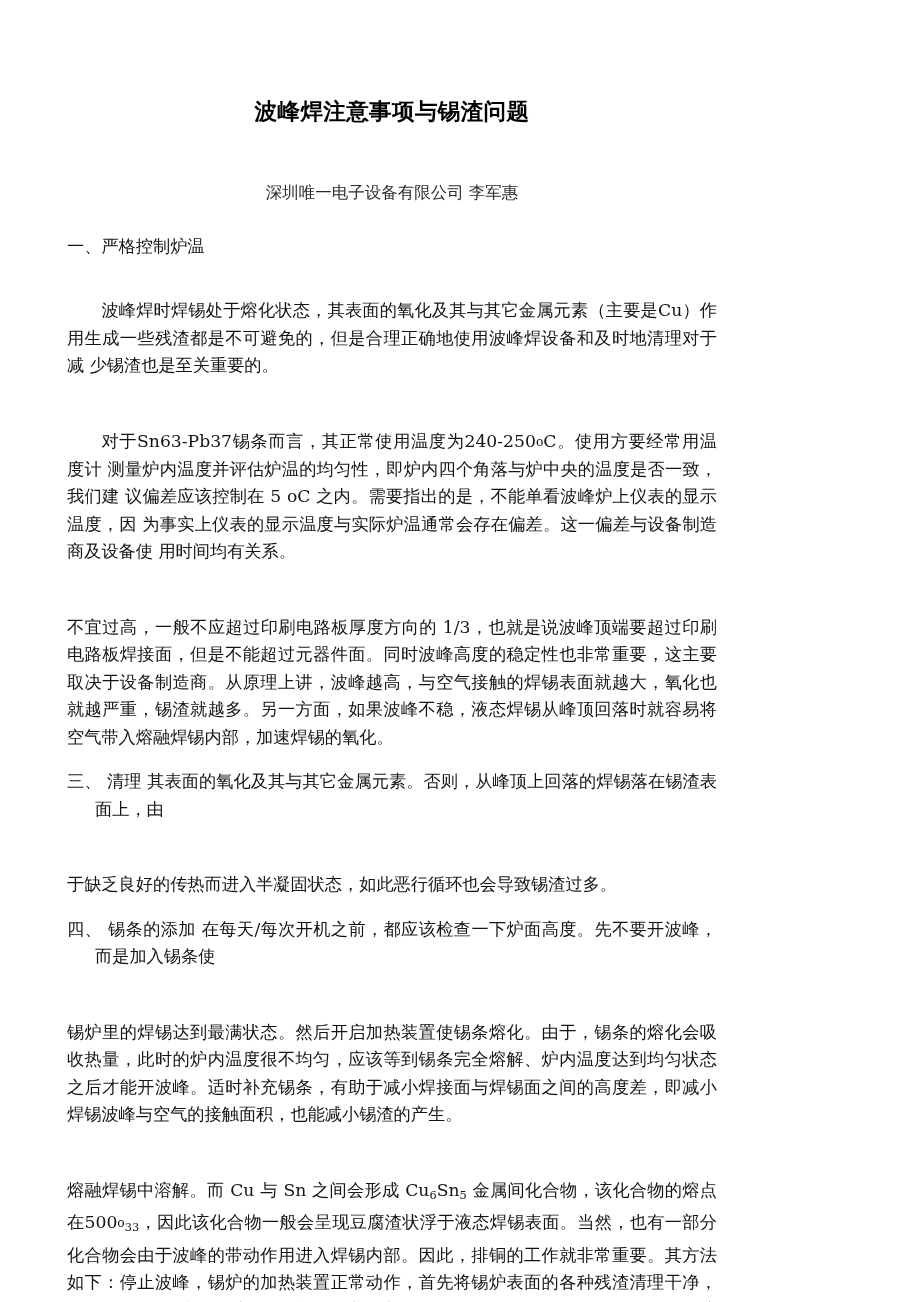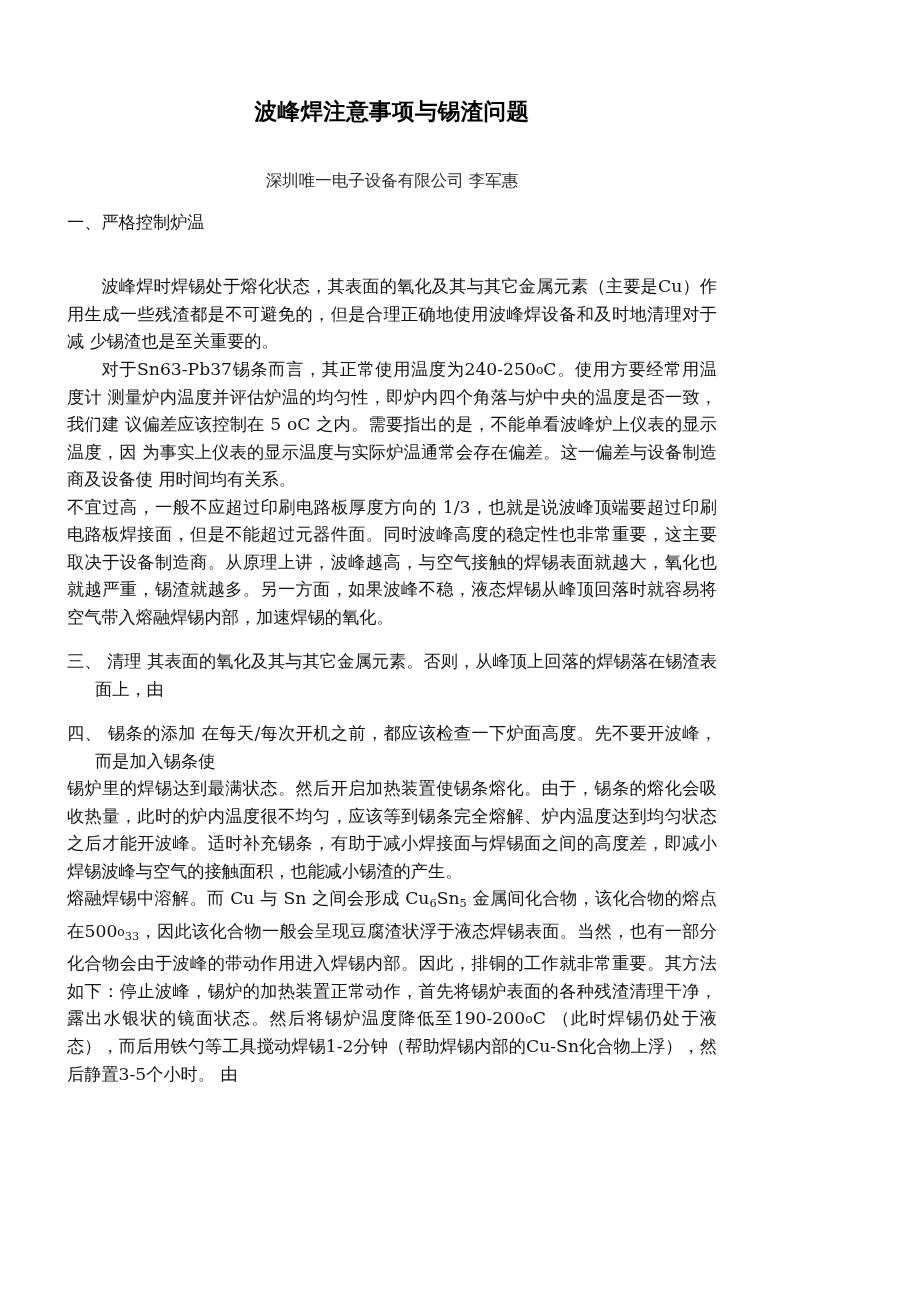--- a/index.html
+++ b/index.html
@@ -26,38 +26,38 @@
     padding-top: 97px;
     text-align: center;
     font-family: "DejaVu Sans", "Liberation Sans", sans-serif;
     font-weight: bold;
     font-size: 22.5px;
     letter-spacing: 0.4px;
     line-height: 1.25;
     color: #000000;
   }
   .doc-byline {
-    margin: 0;
+    margin: 12px;
     padding-top: 45px;
     text-align: center;
     font-size: 16.5px;
     line-height: 1.3;
     color: #2b2b2b;
   }
   .body-block {
     margin: 0;
     font-size: 17.2px;
     line-height: 27.5px;
     text-align: justify;
     text-justify: inter-character;
     color: #141414;
   }
   .gap-intro { padding-top: 37px; }
   .gap-sec   { padding-top: 17px; }
-  .gap-cont  { padding-top: 0; }
+  .gap-cont  { padding-top: 0; margin-top: 48px; }
 
   .indent-first { text-indent: 2em; }
 
   
   .sec-head {
     padding-left: 28px;
     text-indent: -28px;
   }
 
   .sub { font-size: 0.66em; vertical-align: -0.28em; }
@@ -73,19 +73,20 @@
   <p class="doc-byline">深圳唯一电子设备有限公司  李军惠</p>
 
   <p class="body-block gap-sec">一、严格控制炉温</p>
 
   <p class="body-block gap-intro indent-first">波峰焊时焊锡处于熔化状态，其表面的氧化及其与其它金属元素（主要是Cu）作 用生成一些残渣都是不可避免的，但是合理正确地使用波峰焊设备和及时地清理对于减 少锡渣也是至关重要的。</p>
   <p class="body-block gap-cont indent-first">对于Sn63-Pb37锡条而言，其正常使用温度为240-250<span class="deg">o</span>C。使用方要经常用温度计 测量炉内温度并评估炉温的均匀性，即炉内四个角落与炉中央的温度是否一致，我们建 议偏差应该控制在 5 oC 之内。需要指出的是，不能单看波峰炉上仪表的显示温度，因 为事实上仪表的显示温度与实际炉温通常会存在偏差。这一偏差与设备制造商及设备使 用时间均有关系。</p>
 
   <p class="body-block gap-cont">不宜过高，一般不应超过印刷电路板厚度方向的  1/3，也就是说波峰顶端要超过印刷电路板焊接面，但是不能超过元器件面。同时波峰高度的稳定性也非常重要，这主要取决于设备制造商。从原理上讲，波峰越高，与空气接触的焊锡表面就越大，氧化也就越严重，锡渣就越多。另一方面，如果波峰不稳，液态焊锡从峰顶回落时就容易将空气带入熔融焊锡内部，加速焊锡的氧化。</p>
 
   <p class="body-block gap-sec sec-head">三、 清理  其表面的氧化及其与其它金属元素。否则，从峰顶上回落的焊锡落在锡渣表面上，由</p>
+  <p class="body-block gap-cont">于缺乏良好的传热而进入半凝固状态，如此恶行循环也会导致锡渣过多。</p>
 
   <p class="body-block gap-sec sec-head">四、 锡条的添加 在每天/每次开机之前，都应该检查一下炉面高度。先不要开波峰，而是加入锡条使</p>
   <p class="body-block gap-cont">锡炉里的焊锡达到最满状态。然后开启加热装置使锡条熔化。由于，锡条的熔化会吸收热量，此时的炉内温度很不均匀，应该等到锡条完全熔解、炉内温度达到均匀状态之后才能开波峰。适时补充锡条，有助于减小焊接面与焊锡面之间的高度差，即减小焊锡波峰与空气的接触面积，也能减小锡渣的产生。</p>
 
   <p class="body-block gap-cont">熔融焊锡中溶解。而 Cu 与 Sn 之间会形成 Cu<span class="sub">6</span>Sn<span class="sub">5</span> 金属间化合物，该化合物的熔点在500<span class="deg">o</span><span class="sub">33</span>，因此该化合物一般会呈现豆腐渣状浮于液态焊锡表面。当然，也有一部分化合物会由于波峰的带动作用进入焊锡内部。因此，排铜的工作就非常重要。其方法如下：停止波峰，锡炉的加热装置正常动作，首先将锡炉表面的各种残渣清理干净，露出水银状的镜面状态。然后将锡炉温度降低至190-200<span class="deg">o</span>C （此时焊锡仍处于液态），而后用铁勺等工具搅动焊锡1-2分钟（帮助焊锡内部的Cu-Sn化合物上浮），然后静置3-5个小时。 由</p>
 
 </div>
 
 </body></html>

